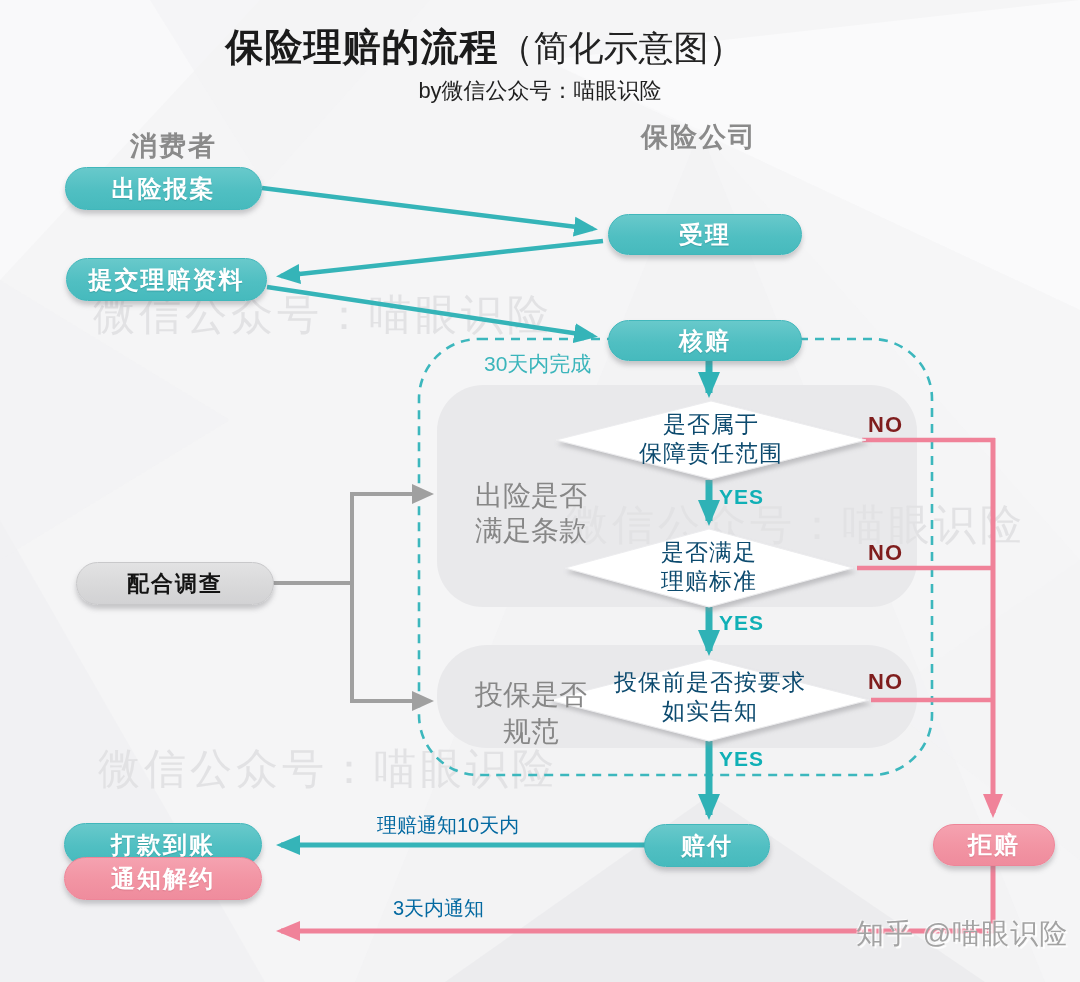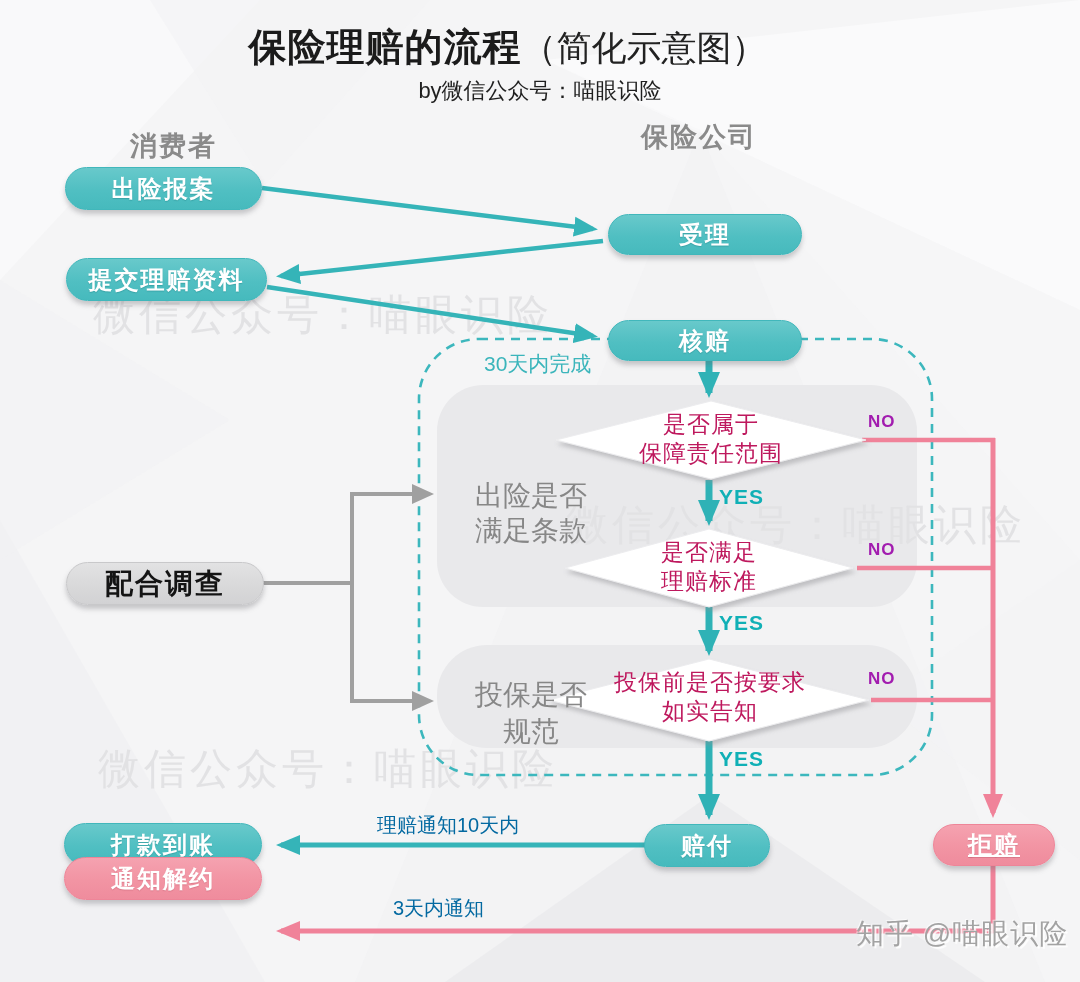--- a/index.html
+++ b/index.html
@@ -5,21 +5,21 @@
   html,body{margin:0;padding:0;background:#fff;}
   .canvas{
     position:relative;width:1080px;height:982px;overflow:hidden;
     background:#f5f5f6;
     font-family:"Liberation Sans","DejaVu Sans",sans-serif;
   }
   .abs{position:absolute;}
   svg.layer{position:absolute;left:0;top:0;}
 
   
-  .title-wrap{left:0;top:22px;width:969px;text-align:center;color:#1b1b1b;padding-left:23px;}
+  .title-wrap{left:0;top:22px;width:969px;text-align:center;color:#1b1b1b;}
   .title-main{font-size:38px;font-weight:bold;letter-spacing:1px;}
   .title-paren{font-size:35px;font-weight:normal;color:#222;}
   .subtitle{left:0;top:76px;width:1080px;text-align:center;font-size:22px;color:#1f1f1f;}
 
   
   .col-header{font-size:27px;font-weight:bold;color:#8a8a8a;letter-spacing:2px;}
 
   
   .pill{
     display:flex;align-items:center;justify-content:center;
@@ -42,26 +42,26 @@
     border:1px solid #c8c8ca;color:#141414;
   }
 
   
   .panel{background:#e9e9eb;border-radius:46px;}
 
   
   .lbl{white-space:nowrap;}
   .lbl-teal{color:#3bb5bb;font-size:21px;}
   .lbl-yes{color:#10b0b6;font-size:21px;font-weight:bold;letter-spacing:1px;}
-  .lbl-no{color:#a21caf;font-size:17px;font-weight:bold;letter-spacing:1px;}
+  .lbl-no{color:#7f1d1d;font-size:22px;font-weight:bold;letter-spacing:1px;}
   .lbl-gray{color:#0369a1;font-size:20px;}
   .side-label{color:#878787;font-size:28px;line-height:35px;text-align:center;}
 
   .diamond-text{
-    text-align:center;color:#be185d;font-size:23px;line-height:29px;letter-spacing:1px;
+    text-align:center;color:#0c4a6e;font-size:23px;line-height:29px;letter-spacing:1px;
   }
 
   
   .wm{color:#e2e2e4;font-size:42px;letter-spacing:4px;white-space:nowrap;}
   .wm-zhihu{
     color:#a3a3a3;font-size:28px;white-space:nowrap;letter-spacing:1px;
     text-shadow:2px 2px 1px rgba(255,255,255,.95), -1px -1px 0 rgba(255,255,255,.6);
   }
 </style>
 </head>
@@ -151,25 +151,25 @@
   </div>
   <div class="abs subtitle">by微信公众号：喵眼识险</div>
 
   <div class="abs col-header" style="left:113px;top:128px;margin-left:17px;">消费者</div>
   <div class="abs col-header" style="left:641px;top:119px;">保险公司</div>
 
   <div class="abs pill teal" style="left:65px;top:167px;width:195px;height:41px;">出险报案</div>
   <div class="abs pill teal" style="left:66px;top:258px;width:199px;height:41px;">提交理赔资料</div>
   <div class="abs pill teal" style="left:608px;top:214px;width:192px;height:39px;">受理</div>
   <div class="abs pill teal" style="left:608px;top:320px;width:192px;height:39px;">核赔</div>
-  <div class="abs pill gray" style="left:66px;top:562px;width:196px;height:41px;font-size:28px;">配合调查</div>
+  <div class="abs pill gray" style="left:76px;top:562px;width:196px;height:41px;font-size:22px;">配合调查</div>
   <div class="abs pill teal" style="left:64px;top:823px;width:196px;height:41px;">打款到账</div>
   <div class="abs pill pink" style="left:64px;top:857px;width:196px;height:41px;">通知解约</div>
   <div class="abs pill teal" style="left:644px;top:824px;width:124px;height:41px;">赔付</div>
-  <div class="abs pill pink" style="left:933px;top:824px;width:120px;height:40px;text-decoration:underline;">拒赔</div>
+  <div class="abs pill pink" style="left:933px;top:824px;width:120px;height:40px;">拒赔</div>
 
   <div class="abs diamond-text" style="left:561px;top:410px;width:300px;">
     <div>是否属于</div>
     <div>保障责任范围</div>
   </div>
   <div class="abs diamond-text" style="left:565px;top:538px;width:288px;">
     <div>是否满足</div>
     <div>理赔标准</div>
   </div>
   <div class="abs diamond-text" style="left:551px;top:668px;width:318px;">

